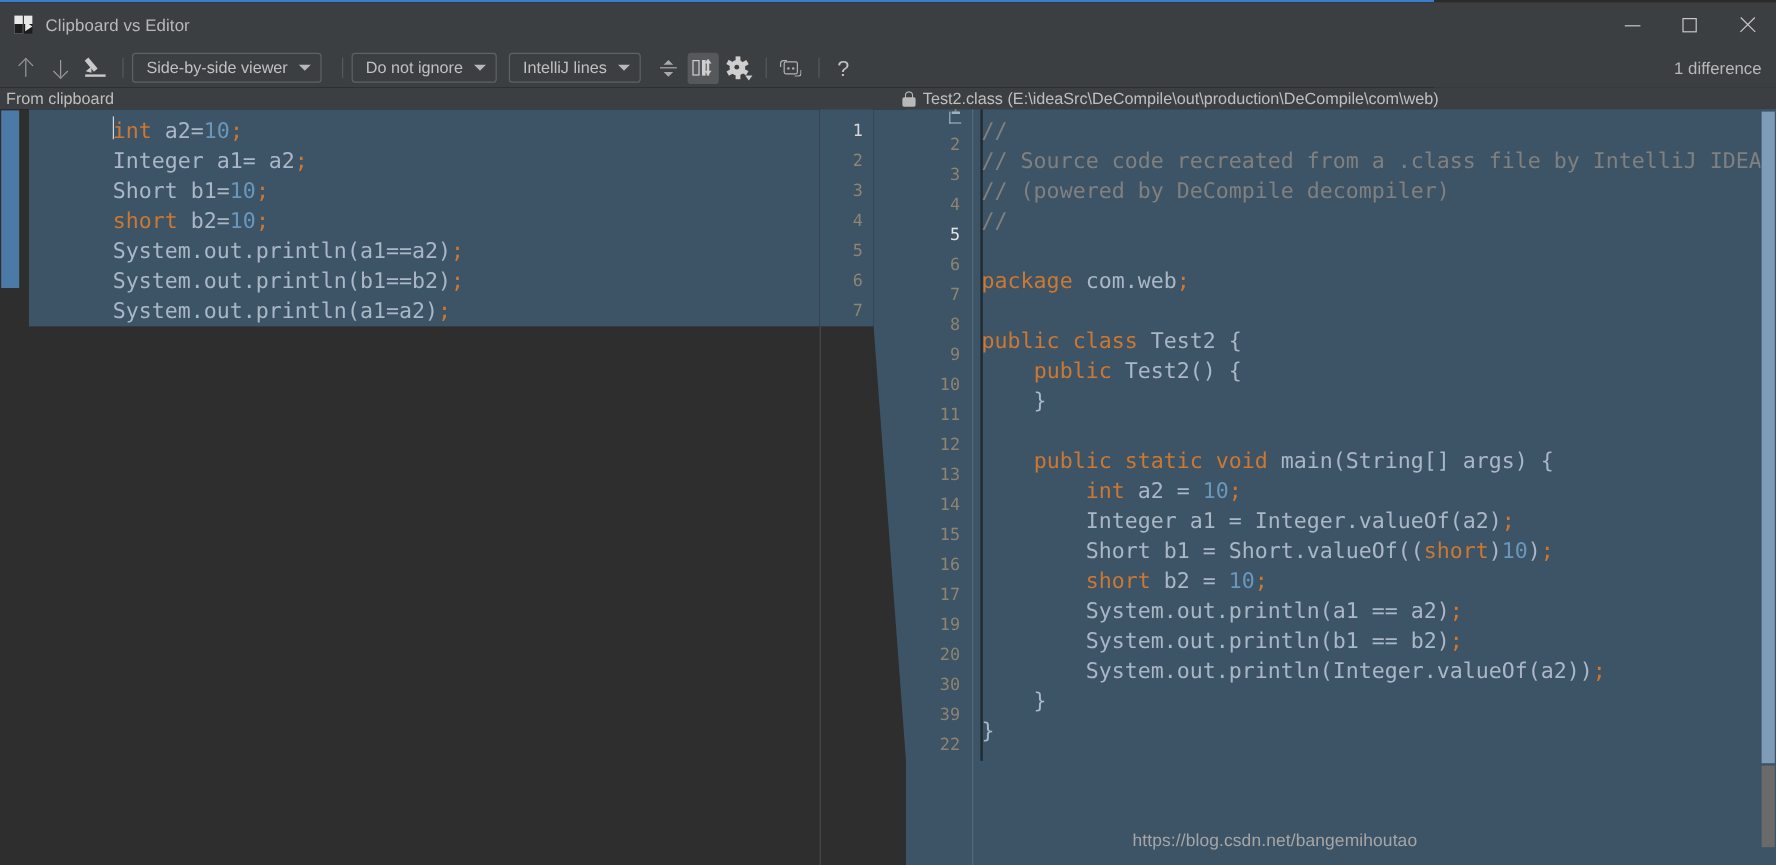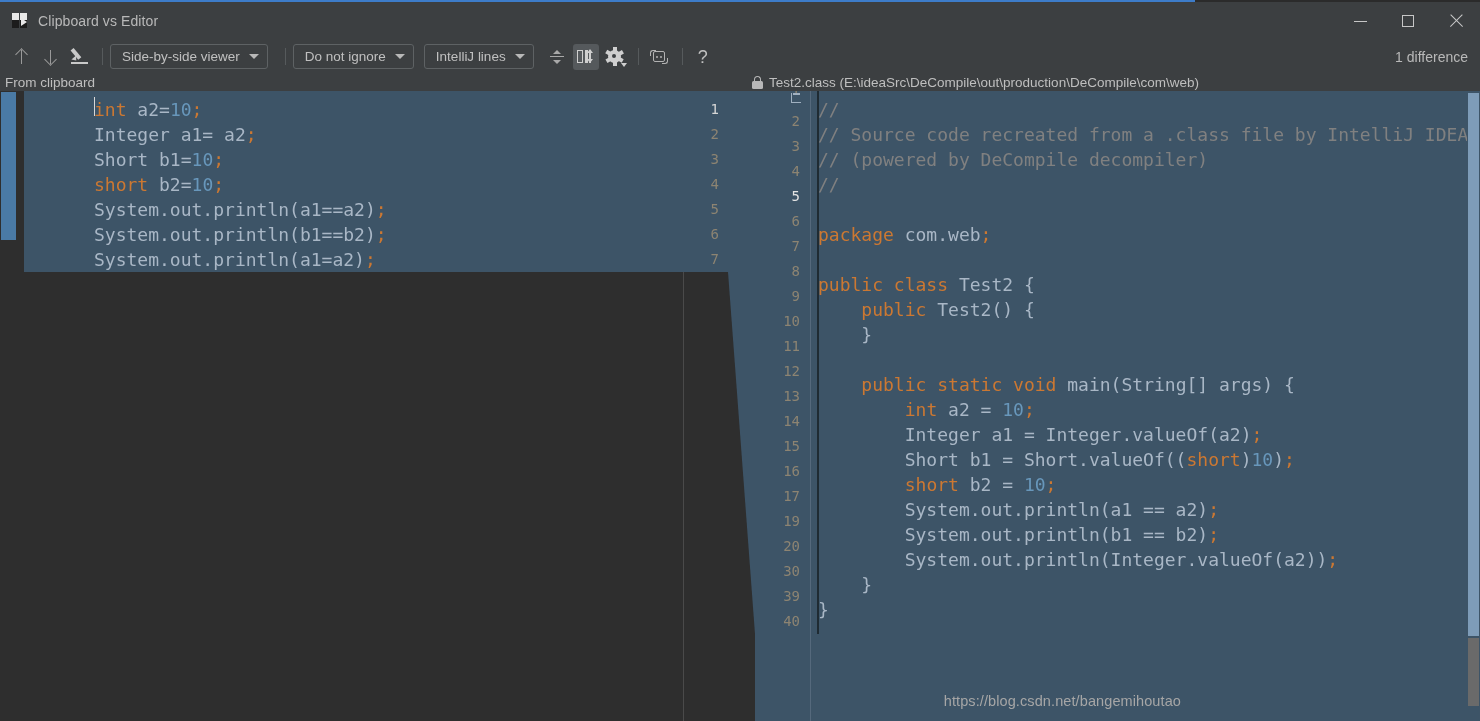--- a/index.html
+++ b/index.html
@@ -572,21 +572,21 @@
         <div class="ln" style="top:268px">12</div>
         <div class="ln" style="top:293px">13</div>
         <div class="ln" style="top:318px">14</div>
         <div class="ln" style="top:343px">15</div>
         <div class="ln" style="top:368px">16</div>
         <div class="ln" style="top:393px">17</div>
         <div class="ln" style="top:418px">19</div>
         <div class="ln" style="top:443px">20</div>
         <div class="ln" style="top:468px">30</div>
         <div class="ln" style="top:493px">39</div>
-        <div class="ln" style="top:518px">40</div>
+        <div class="ln" style="top:518px">22</div>
       </div>
       <div class="fold-icon"></div>
       <div class="right-gutter-sep"></div>
       <div class="right-vline"></div>
 
       <div class="code right-code"><span class="cm">//</span>
 <span class="cm">// Source code recreated from a .class file by IntelliJ IDEA</span>
 <span class="cm">// (powered by DeCompile decompiler)</span>
 <span class="cm">//</span>
 

